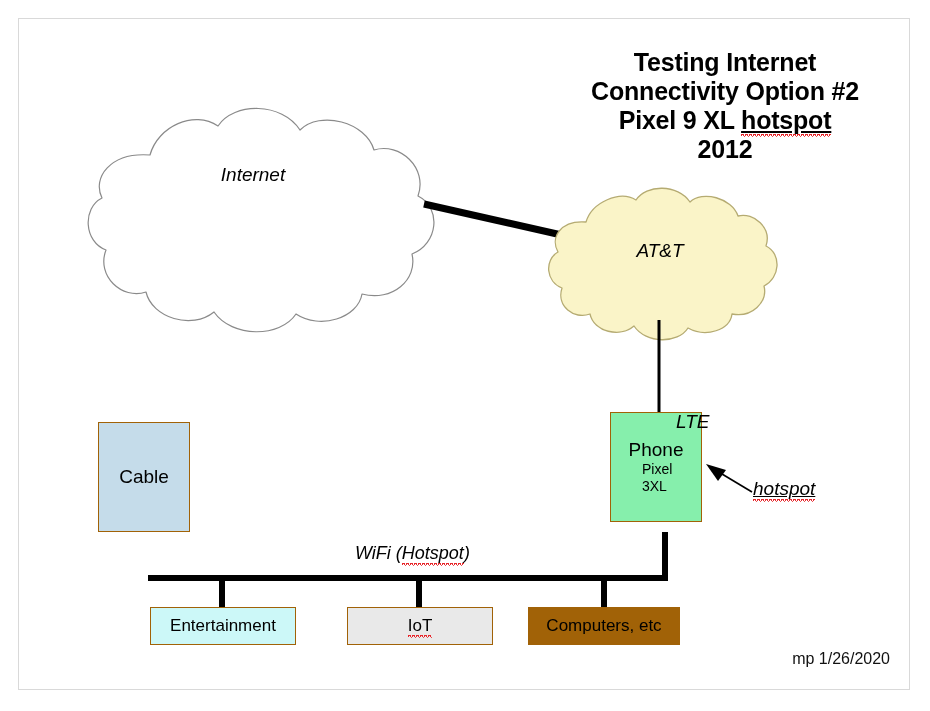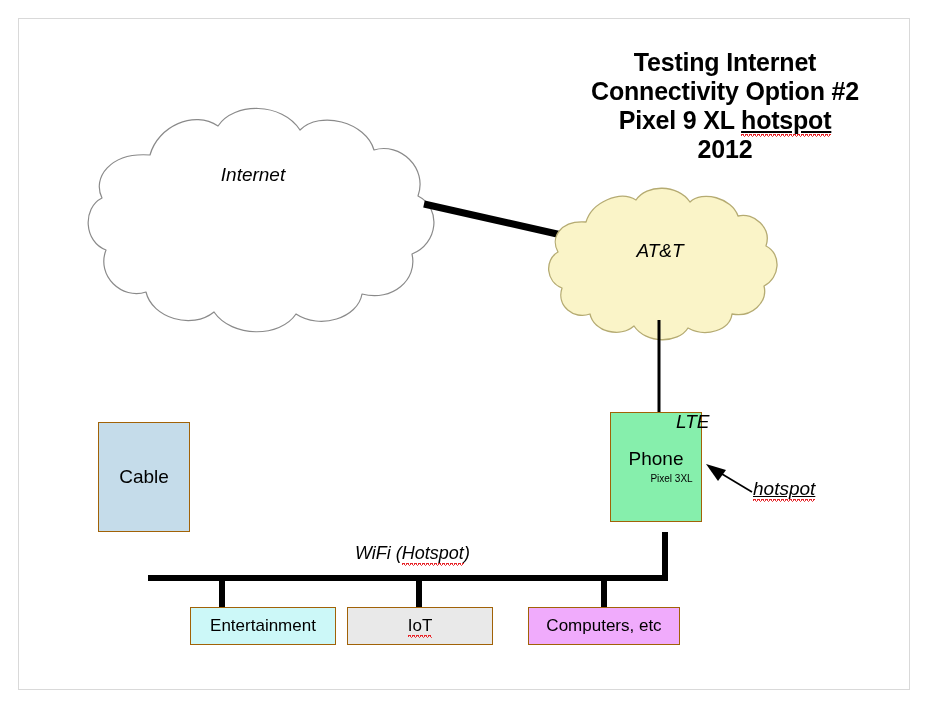--- a/index.html
+++ b/index.html
@@ -116,44 +116,43 @@
     font-size: 19px;
   }
   #phone-box {
     left: 610px;
     top: 412px;
     width: 92px;
     height: 110px;
     background: #86efac;
   }
   #phone-box .t1 { font-size: 19px; line-height: 22px; }
-  #phone-box .t2 { font-size: 10px; line-height: 17px; margin-left: 31px; }
+  #phone-box .t2 { font-size: 14px; line-height: 17px; margin-left: 31px; }
   #entertainment-box {
     left: 150px;
     top: 607px;
     width: 146px;
     height: 38px;
     background: #ccf8f8;
     font-size: 17px;
-    margin-left: 40px;
   }
   #iot-box {
     left: 347px;
     top: 607px;
     width: 146px;
     height: 38px;
     background: #e9e9e9;
     font-size: 17px;
   }
   #computers-box {
     left: 528px;
     top: 607px;
     width: 152px;
     height: 38px;
-    background: #f0abfc;
+    background: #a16207;
     font-size: 17px;
   }
   
   #lte-label {
     left: 676px;
     top: 375px;
     font-size: 19px;
     margin-top: 36px;
   }
   #wifi-label {
@@ -271,14 +270,15 @@
   </div>
 
   
   <div class="lbl" id="lte-label">LTE</div>
 
   <div class="lbl" id="wifi-label"><span>WiFi (</span><span class="sq">Hotspot</span><span>)</span></div>
 
   <div class="lbl sq sq-underline" id="hotspot-label">hotspot</div>
 
   
+  <div id="signature">mp 1/26/2020</div>
 
 </div>
 
 </body></html>

